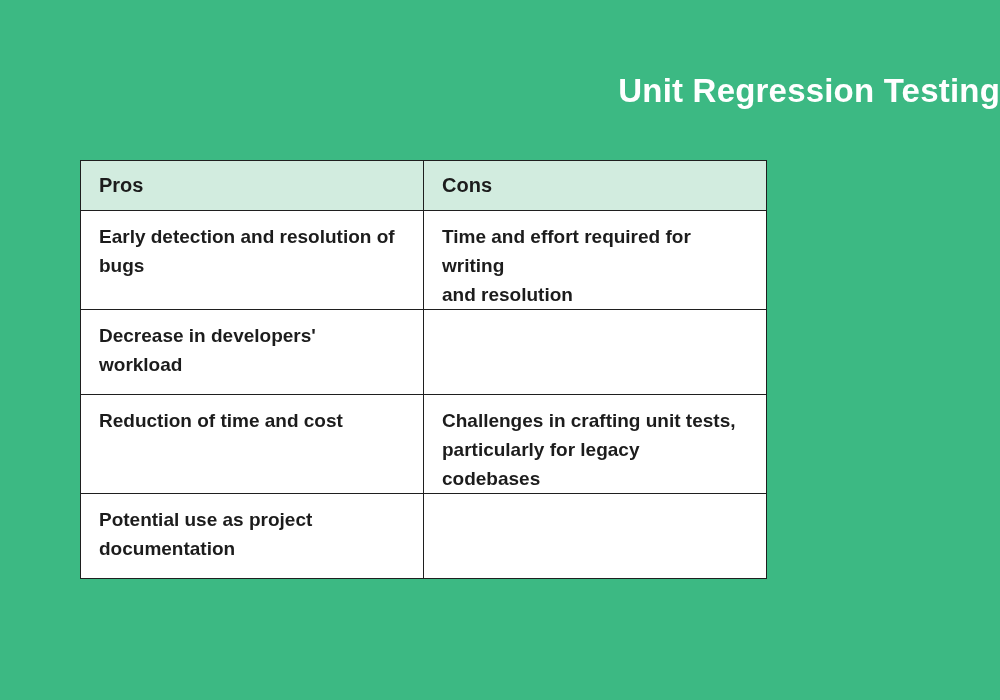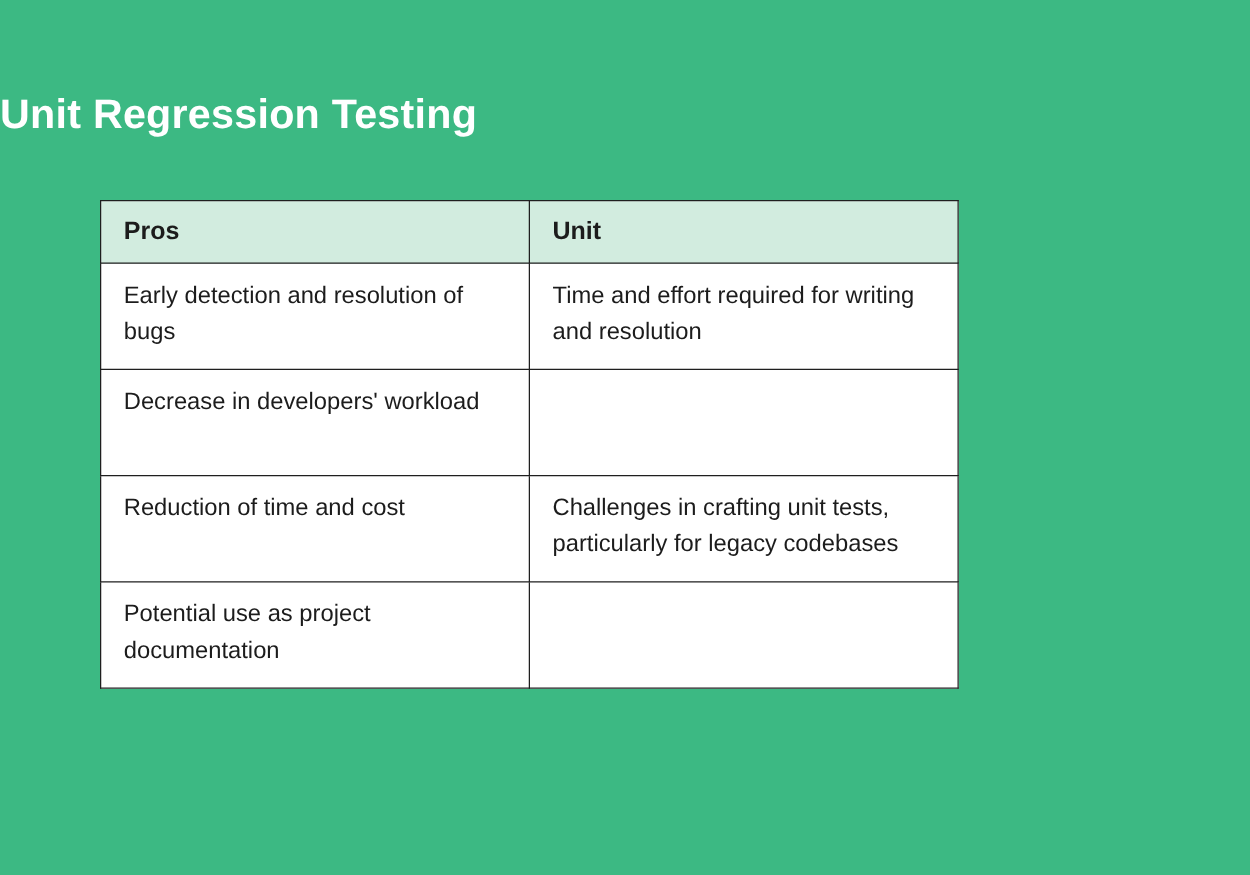--- a/index.html
+++ b/index.html
@@ -20,40 +20,41 @@
     position: relative;
     background: var(--background);
     font-family: "Liberation Sans", "DejaVu Sans", sans-serif;
     color: var(--text);
   }
   .page-title {
     position: absolute;
     top: 72px;
     left: 0;
     width: 1000px;
-    text-align: left;
+    text-align: right;
     font-size: 33px;
     font-weight: 700;
     letter-spacing: 0.2px;
     color: var(--title-color);
   }
   table.pros-cons {
     position: absolute;
     left: 80px;
     top: 160px;
     width: 687px;
     border-collapse: collapse;
     table-layout: fixed;
     background: var(--cell-bg);
   }
   table.pros-cons th,
   table.pros-cons td {
     width: 50%;
     border: 1.5px solid var(--border);
     font-size: 19px;
+    font-weight: bold;
   }
   table.pros-cons thead th {
     height: 50px;
     background: var(--header-bg);
     text-align: left;
     vertical-align: middle;
     font-weight: 700;
     font-size: 20px;
     padding: 0 18px;
   }
@@ -68,21 +69,21 @@
 </style>
 </head>
 <body>
 
 <h1 class="page-title">Unit Regression Testing</h1>
 
 <table class="pros-cons">
   <thead>
     <tr>
       <th>Pros</th>
-      <th>Unit</th>
+      <th>Cons</th>
     </tr>
   </thead>
   <tbody>
     <tr>
       <td>Early detection and resolution of
 bugs</td>
       <td>Time and effort required for writing
 and resolution</td>
     </tr>
     <tr>

